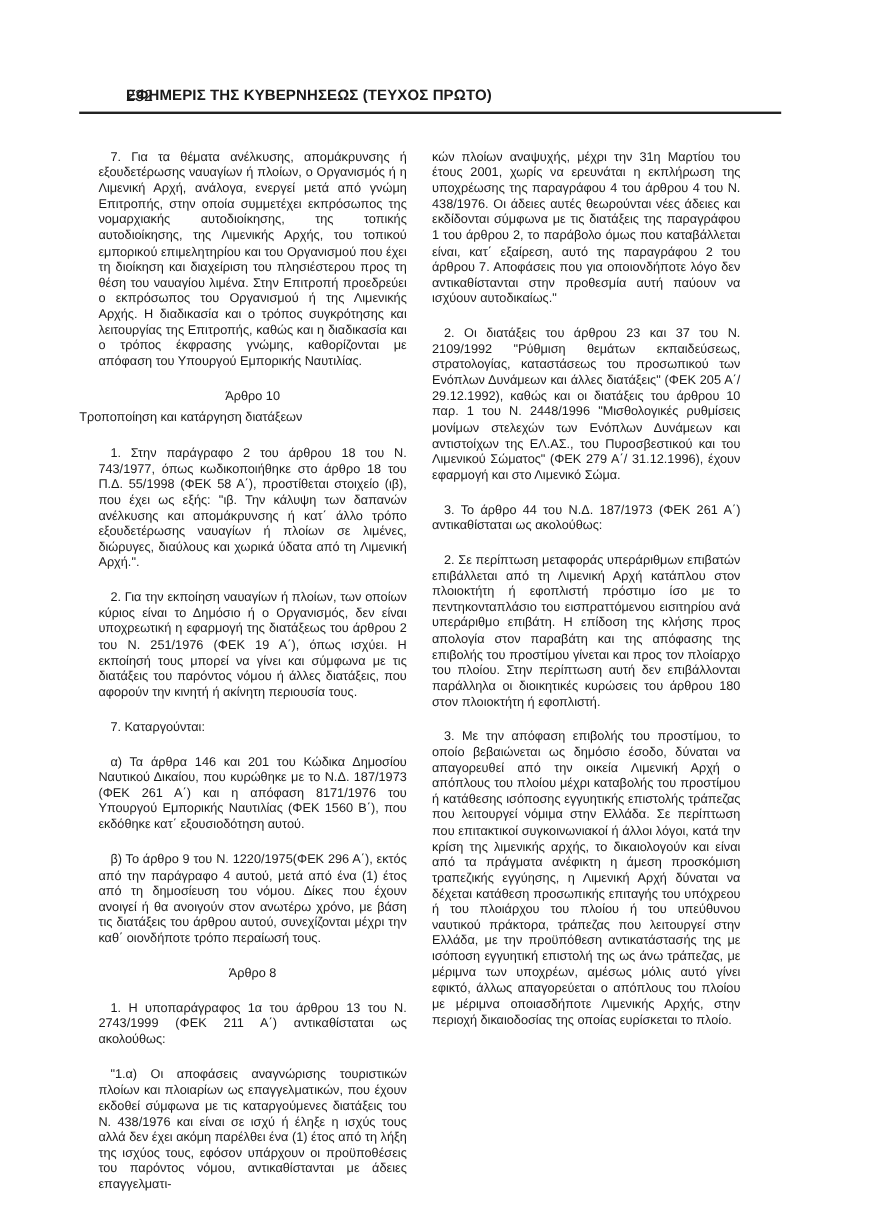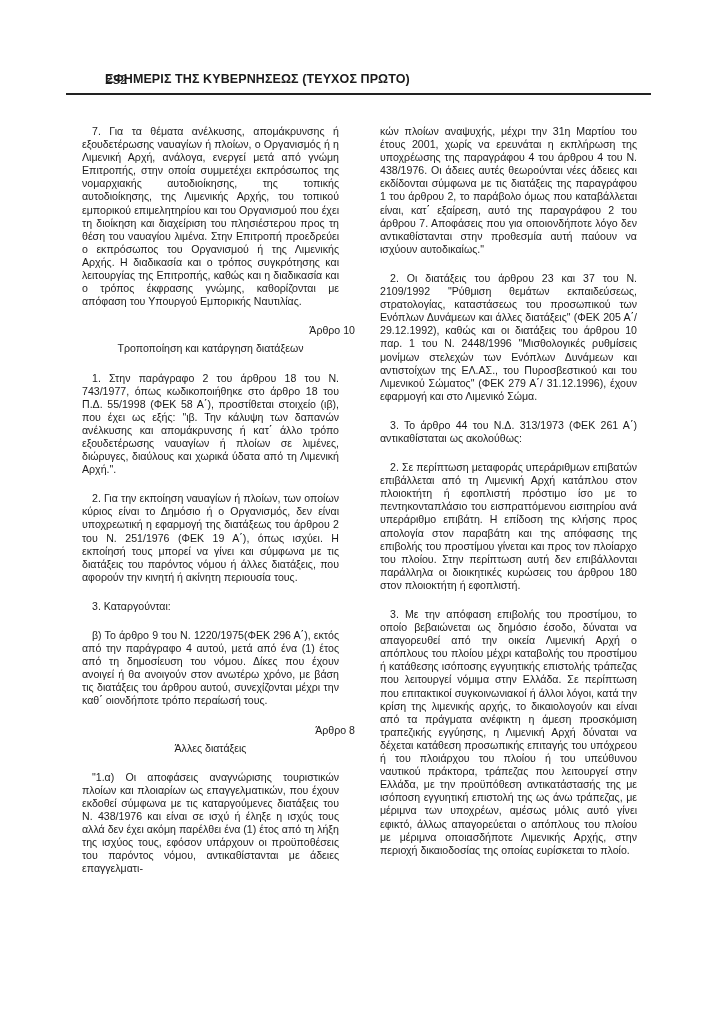--- a/index.html
+++ b/index.html
@@ -6,50 +6,51 @@
   body { width: 724px; height: 1024px; position: relative; overflow: hidden;
          font-family: "Liberation Sans", "DejaVu Sans", sans-serif; color: #1a1a1a; }
   .header { position: absolute; left: 73px; top: 72px; width: 585px; height: 22px; margin-left: 32px; }
   .page-num { position: absolute; left: 0; top: 0; font-size: 13.5px; }
   .gazette-title { position: absolute; left: 0; right: 0; top: 0; text-align: left;
                    font-size: 12.5px; font-weight: bold; letter-spacing: 0.1px; }
   .rule { position: absolute; left: 66px; top: 93px; width: 585px; height: 2px; background: #222; }
   .col { position: absolute; top: 109px; width: 289px; font-size: 10.6px; line-height: 13.1px;
          text-align: justify; hyphens: manual; }
   .col-left { left: 66px; }
-  .col-right { left: 364px; }
+  .col-right { left: 344px; }
   .p { margin: 16px; text-indent: 10px; }
-  .heading { text-align: right; text-indent: 0; margin: 9px 0 5px 0; }
-  .subheading { text-align: center; text-indent: 0; margin: 0 0 6px 0; }
+  .heading { text-align: center; text-indent: 0; margin: 9px 0 5px 0; }
+  .subheading { text-indent: 0; margin: 0 0 6px 0; }
   .noindent { text-indent: 0; }
 </style>
 </head>
 <body>
 
 <div class="header">
   <span class="page-num">232</span>
   <div class="gazette-title">ΕΦΗΜΕΡΙΣ ΤΗΣ ΚΥΒΕΡΝΗΣΕΩΣ (ΤΕΥΧΟΣ ΠΡΩΤΟ)</div>
 </div>
 <div class="rule"></div>
 
 <div class="col col-left">
   <p class="p">7. Για τα θέματα ανέλκυσης, απομάκρυνσης ή εξουδετέρωσης ναυαγίων ή πλοίων, ο Οργανισμός ή η Λιμενική Αρχή, ανάλογα, ενεργεί μετά από γνώμη Επιτροπής, στην οποία συμμετέχει εκπρόσωπος της νομαρχιακής αυτοδιοίκησης, της τοπικής αυτοδιοίκησης, της Λιμενικής Αρχής, του τοπικού εμπορικού επιμελητηρίου και του Οργανισμού που έχει τη διοίκηση και διαχείριση του πλησιέστερου προς τη θέση του ναυαγίου λιμένα. Στην Επιτροπή προεδρεύει ο εκπρόσωπος του Οργανισμού ή της Λιμενικής Αρχής. Η διαδικασία και ο τρόπος συγκρότησης και λειτουργίας της Επιτροπής, καθώς και η διαδικασία και ο τρόπος έκφρασης γνώμης, καθορίζονται με απόφαση του Υπουργού Εμπορικής Ναυτιλίας.</p>
 
   <p class="p heading">Άρθρο 10</p>
   <p class="p subheading">Τροποποίηση και κατάργηση διατάξεων</p>
   <p class="p">1. Στην παράγραφο 2 του άρθρου 18 του Ν. 743/1977, όπως κωδικοποιήθηκε στο άρθρο 18 του Π.Δ. 55/1998 (ΦΕΚ 58 Α΄), προστίθεται στοιχείο (ιβ), που έχει ως εξής: "ιβ. Την κάλυψη των δαπανών ανέλκυσης και απομάκρυνσης ή κατ΄ άλλο τρόπο εξουδετέρωσης ναυαγίων ή πλοίων σε λιμένες, διώρυγες, διαύλους και χωρικά ύδατα από τη Λιμενική Αρχή.".</p>
   <p class="p">2. Για την εκποίηση ναυαγίων ή πλοίων, των οποίων κύριος είναι το Δημόσιο ή ο Οργανισμός, δεν είναι υποχρεωτική η εφαρμογή της διατάξεως του άρθρου 2 του Ν. 251/1976 (ΦΕΚ 19 Α΄), όπως ισχύει. Η εκποίησή τους μπορεί να γίνει και σύμφωνα με τις διατάξεις του παρόντος νόμου ή άλλες διατάξεις, που αφορούν την κινητή ή ακίνητη περιουσία τους.</p>
-  <p class="p">3. Καταργούνται:</p>
+  <p class="p">7. Καταργούνται:</p>
+  <p class="p">α) Τα άρθρα 146 και 201 του Κώδικα Δημοσίου Ναυτικού Δικαίου, που κυρώθηκε με το Ν.Δ. 187/1973 (ΦΕΚ 261 Α΄) και η απόφαση 8171/1976 του Υπουργού Εμπορικής Ναυτιλίας (ΦΕΚ 1560 Β΄), που εκδόθηκε κατ΄ εξουσιοδότηση αυτού.</p>
   <p class="p">β) Το άρθρο 9 του Ν. 1220/1975(ΦΕΚ 296 Α΄), εκτός από την παράγραφο 4 αυτού, μετά από ένα (1) έτος από τη δημοσίευση του νόμου. Δίκες που έχουν ανοιγεί ή θα ανοιγούν στον ανωτέρω χρόνο, με βάση τις διατάξεις του άρθρου αυτού, συνεχίζονται μέχρι την καθ΄ οιονδήποτε τρόπο περαίωσή τους.</p>
 
   <p class="p heading">Άρθρο 8</p>
-  <p class="p subheading">Άλλες διατάξεις</p>
+  <p class="p">1. Η υποπαράγραφος 1α του άρθρου 13 του Ν. 2743/1999 (ΦΕΚ 211 Α΄) αντικαθίσταται ως ακολούθως:</p>
   <p class="p">"1.α) Οι αποφάσεις αναγνώρισης τουριστικών πλοίων και πλοιαρίων ως επαγγελματικών, που έχουν εκδοθεί σύμφωνα με τις καταργούμενες διατάξεις του Ν. 438/1976 και είναι σε ισχύ ή έληξε η ισχύς τους αλλά δεν έχει ακόμη παρέλθει ένα (1) έτος από τη λήξη της ισχύος τους, εφόσον υπάρχουν οι προϋποθέσεις του παρόντος νόμου, αντικαθίστανται με άδειες επαγγελματι-</p>
 </div>
 
 <div class="col col-right">
   <p class="p noindent">κών πλοίων αναψυχής, μέχρι την 31η Μαρτίου του έτους 2001, χωρίς να ερευνάται η εκπλήρωση της υποχρέωσης της παραγράφου 4 του άρθρου 4 του Ν. 438/1976. Οι άδειες αυτές θεωρούνται νέες άδειες και εκδίδονται σύμφωνα με τις διατάξεις της παραγράφου 1 του άρθρου 2, το παράβολο όμως που καταβάλλεται είναι, κατ΄ εξαίρεση, αυτό της παραγράφου 2 του άρθρου 7. Αποφάσεις που για οποιονδήποτε λόγο δεν αντικαθίστανται στην προθεσμία αυτή παύουν να ισχύουν αυτοδικαίως."</p>
   <p class="p">2. Οι διατάξεις του άρθρου 23 και 37 του Ν. 2109/1992 "Ρύθμιση θεμάτων εκπαιδεύσεως, στρατολογίας, καταστάσεως του προσωπικού των Ενόπλων Δυνάμεων και άλλες διατάξεις" (ΦΕΚ 205 Α΄/ 29.12.1992), καθώς και οι διατάξεις του άρθρου 10 παρ. 1 του Ν. 2448/1996 "Μισθολογικές ρυθμίσεις μονίμων στελεχών των Ενόπλων Δυνάμεων και αντιστοίχων της ΕΛ.ΑΣ., του Πυροσβεστικού και του Λιμενικού Σώματος" (ΦΕΚ 279 Α΄/ 31.12.1996), έχουν εφαρμογή και στο Λιμενικό Σώμα.</p>
-  <p class="p">3. Το άρθρο 44 του Ν.Δ. 313/1973 (ΦΕΚ 261 Α΄) αντικαθίσταται ως ακολούθως:</p>
+  <p class="p">3. Το άρθρο 44 του Ν.Δ. 187/1973 (ΦΕΚ 261 Α΄) αντικαθίσταται ως ακολούθως:</p>
 
   <p class="p">2. Σε περίπτωση μεταφοράς υπεράριθμων επιβατών επιβάλλεται από τη Λιμενική Αρχή κατάπλου στον πλοιοκτήτη ή εφοπλιστή πρόστιμο ίσο με το πεντηκονταπλάσιο του εισπραττόμενου εισιτηρίου ανά υπεράριθμο επιβάτη. Η επίδοση της κλήσης προς απολογία στον παραβάτη και της απόφασης της επιβολής του προστίμου γίνεται και προς τον πλοίαρχο του πλοίου. Στην περίπτωση αυτή δεν επιβάλλονται παράλληλα οι διοικητικές κυρώσεις του άρθρου 180 στον πλοιοκτήτη ή εφοπλιστή.</p>
   <p class="p">3. Με την απόφαση επιβολής του προστίμου, το οποίο βεβαιώνεται ως δημόσιο έσοδο, δύναται να απαγορευθεί από την οικεία Λιμενική Αρχή ο απόπλους του πλοίου μέχρι καταβολής του προστίμου ή κατάθεσης ισόποσης εγγυητικής επιστολής τράπεζας που λειτουργεί νόμιμα στην Ελλάδα. Σε περίπτωση που επιτακτικοί συγκοινωνιακοί ή άλλοι λόγοι, κατά την κρίση της λιμενικής αρχής, το δικαιολογούν και είναι από τα πράγματα ανέφικτη η άμεση προσκόμιση τραπεζικής εγγύησης, η Λιμενική Αρχή δύναται να δέχεται κατάθεση προσωπικής επιταγής του υπόχρεου ή του πλοιάρχου του πλοίου ή του υπεύθυνου ναυτικού πράκτορα, τράπεζας που λειτουργεί στην Ελλάδα, με την προϋπόθεση αντικατάστασής της με ισόποση εγγυητική επιστολή της ως άνω τράπεζας, με μέριμνα των υποχρέων, αμέσως μόλις αυτό γίνει εφικτό, άλλως απαγορεύεται ο απόπλους του πλοίου με μέριμνα οποιασδήποτε Λιμενικής Αρχής, στην περιοχή δικαιοδοσίας της οποίας ευρίσκεται το πλοίο.</p>
 </div>
 
 </body></html>

